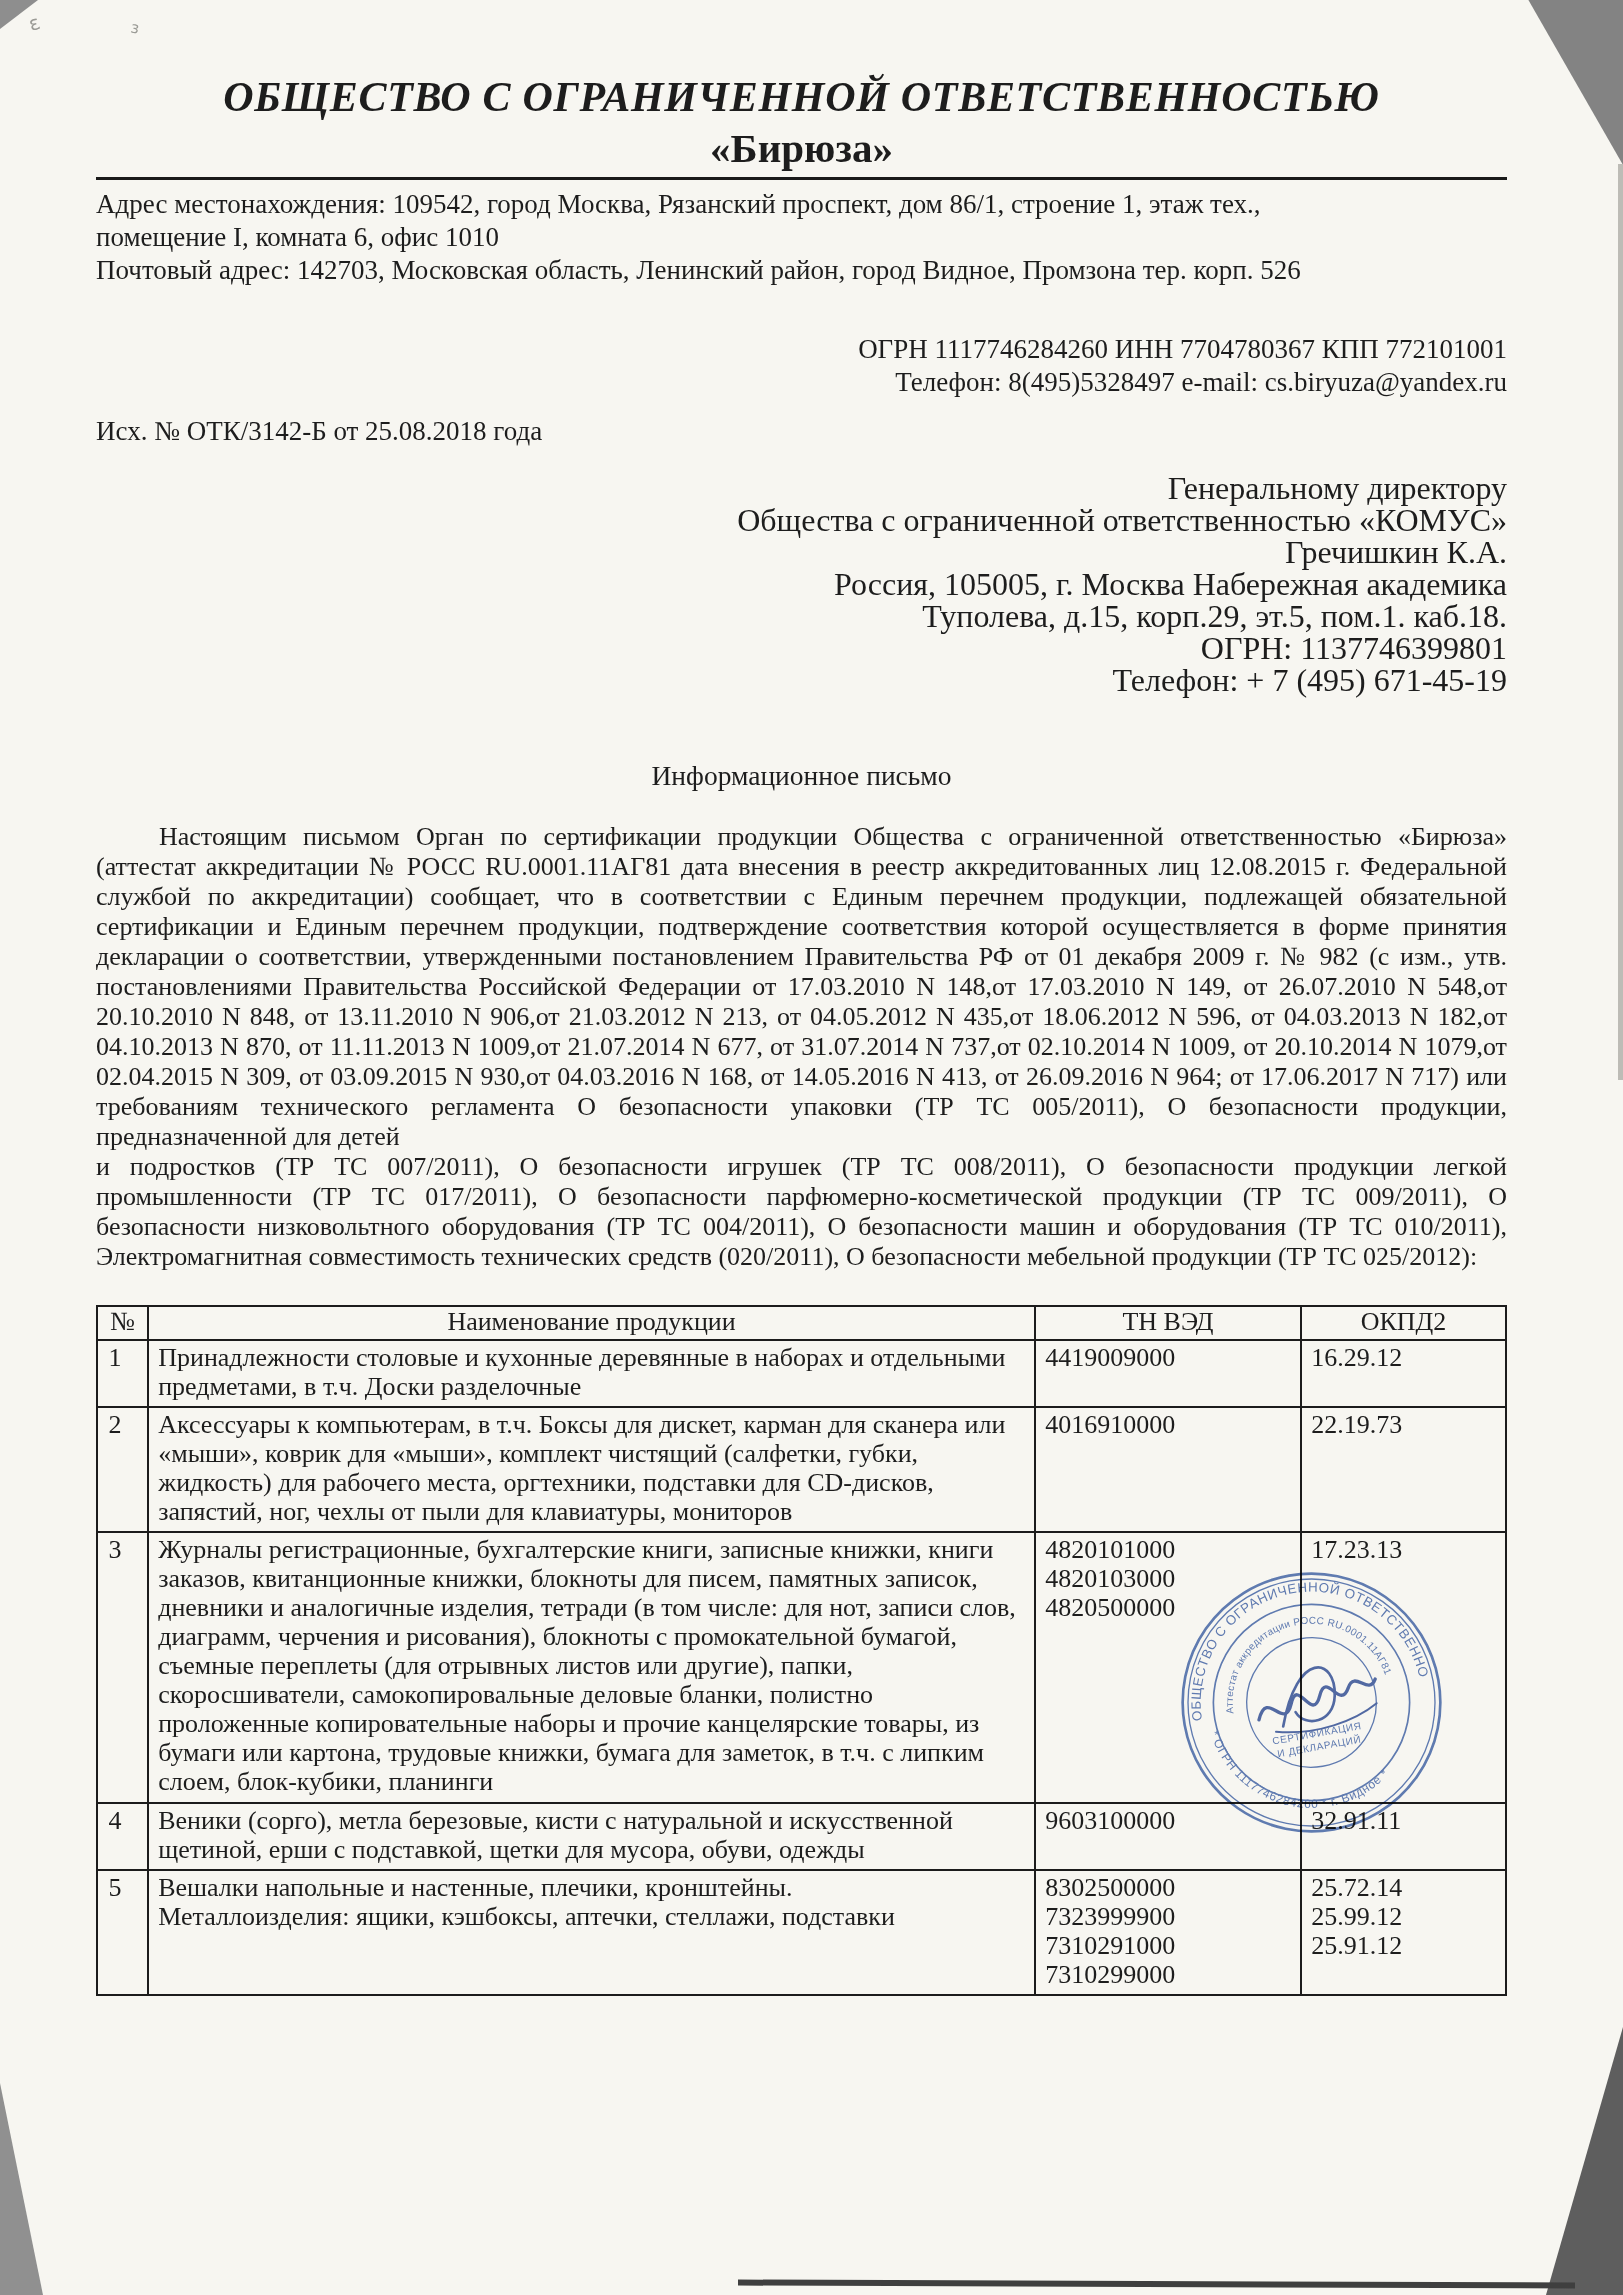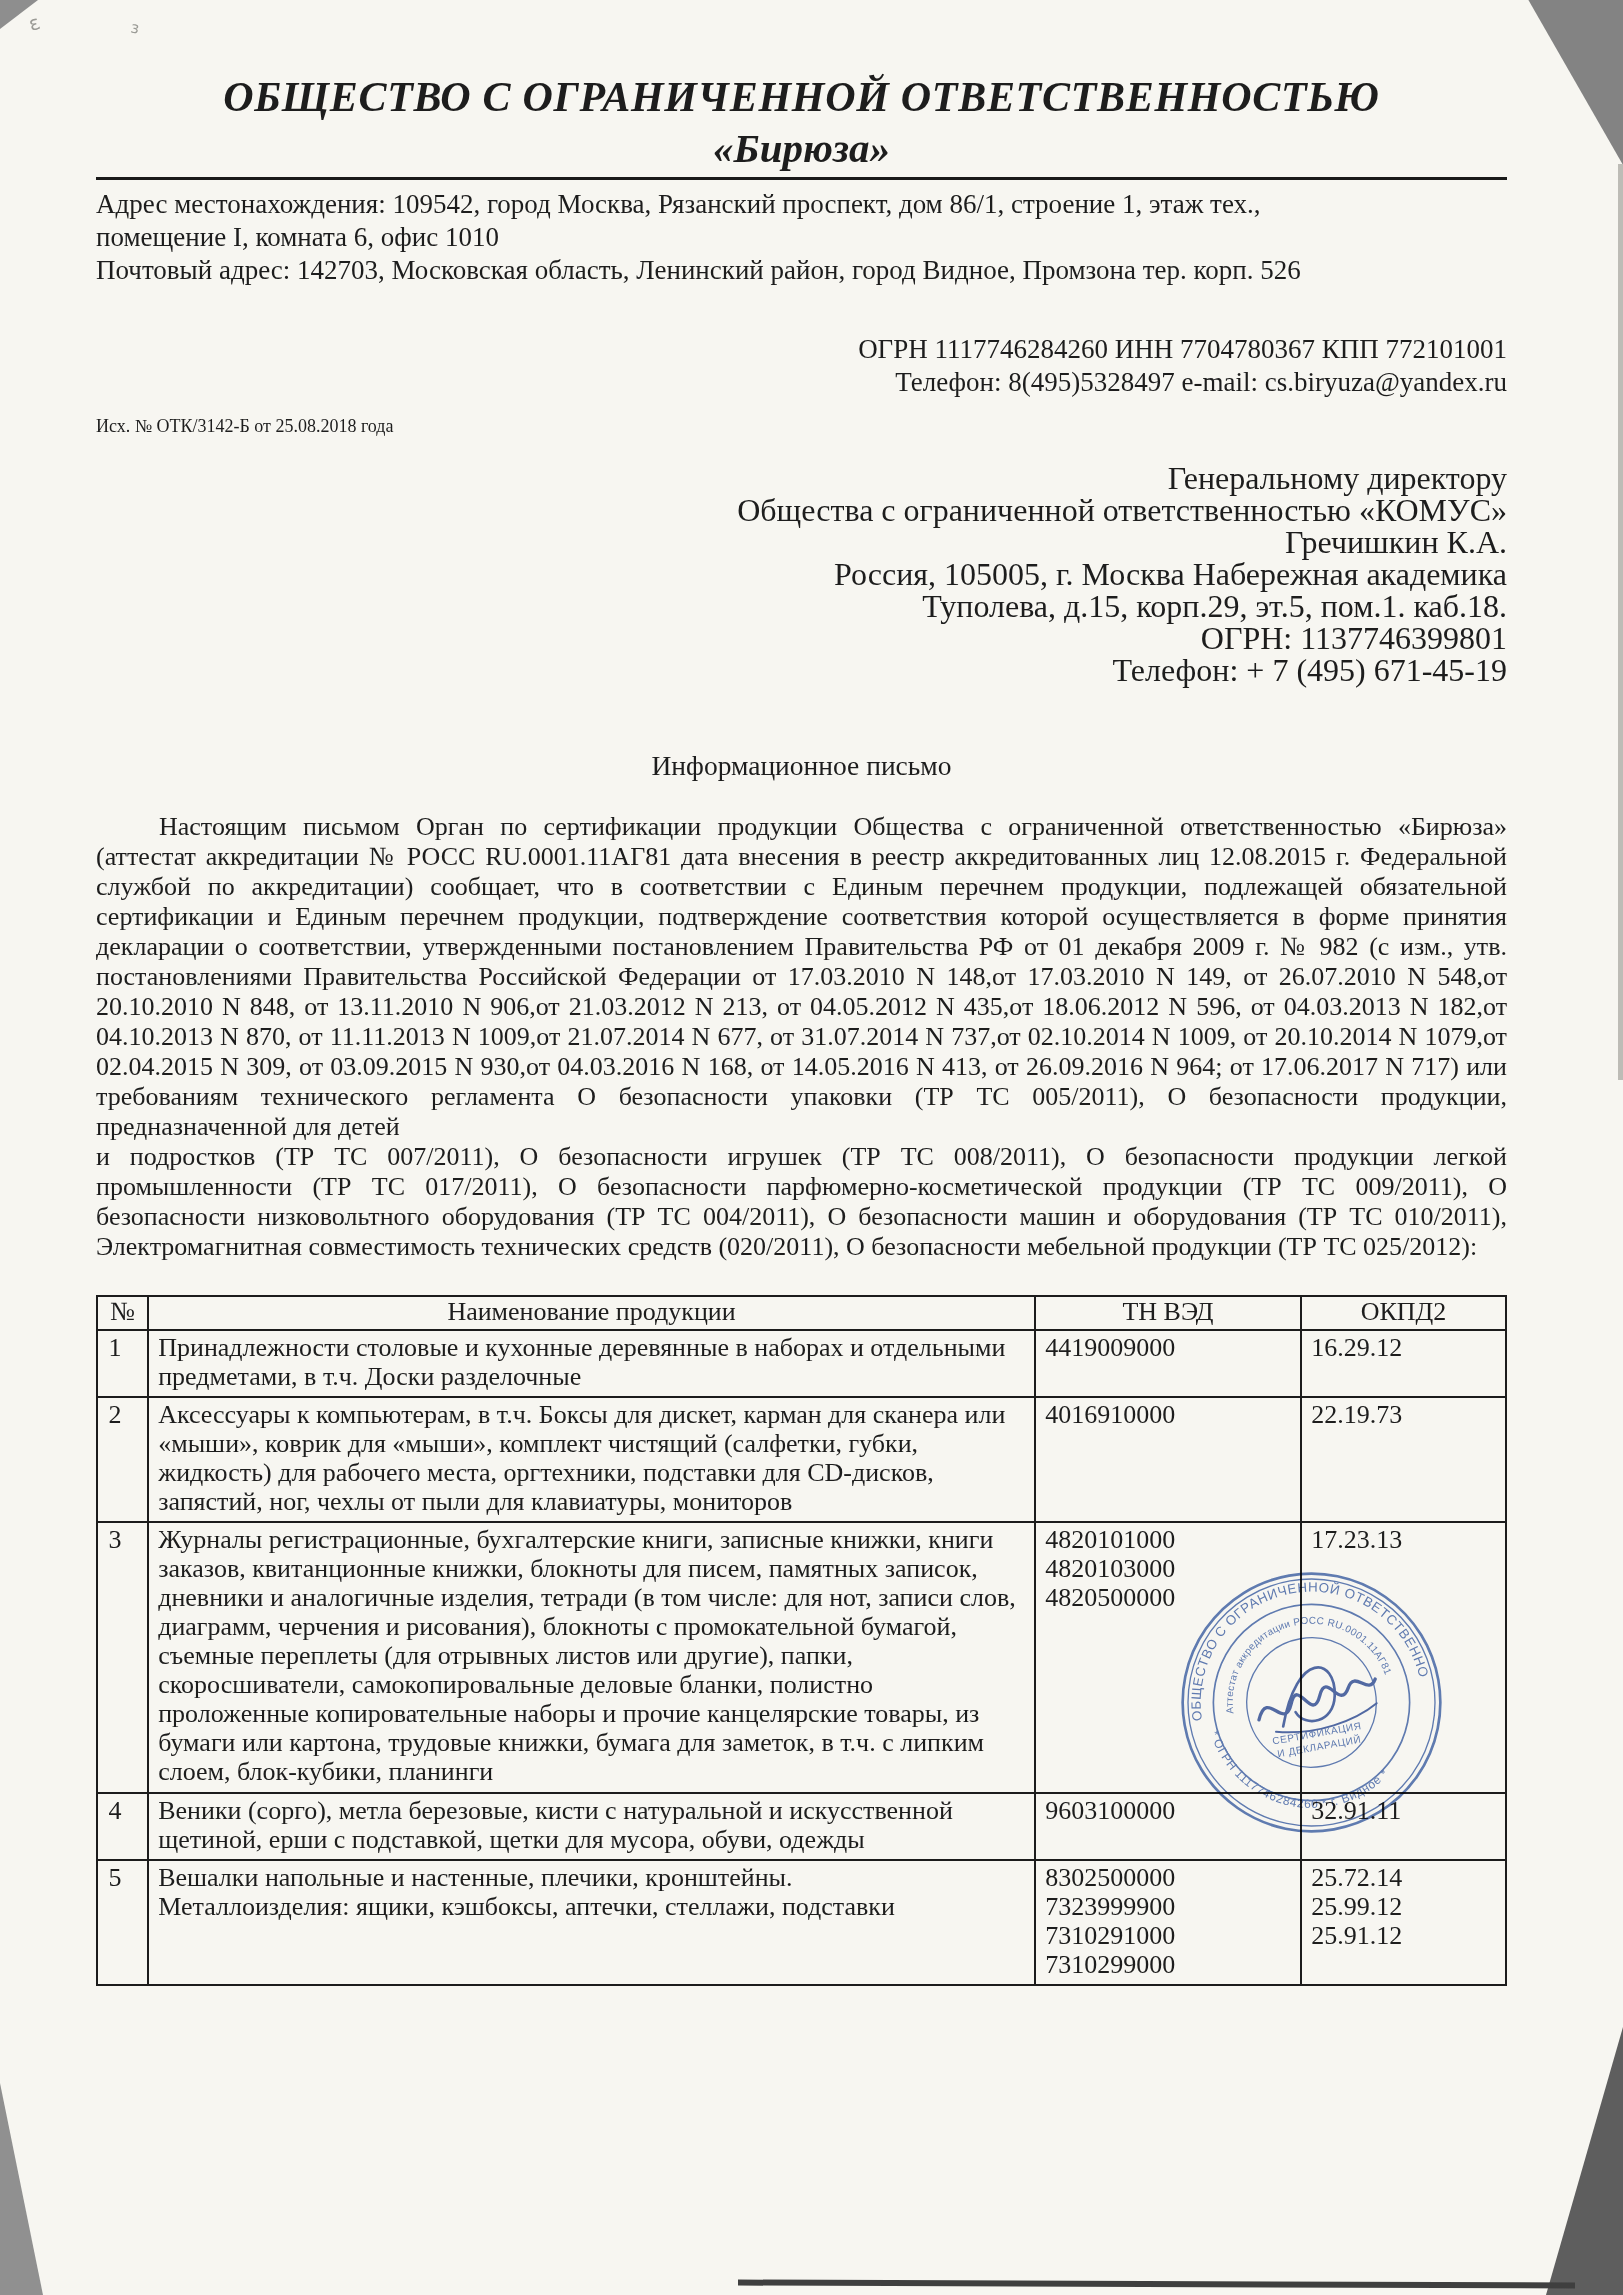--- a/index.html
+++ b/index.html
@@ -10,26 +10,26 @@
     overflow:hidden;
     font-family:"Liberation Serif","DejaVu Serif",serif;
     color:#1d1d1d;
   }
   .content {
     position:absolute; inset:0;
     padding:73px 116px 0 96px;
     box-sizing:border-box;
   }
   .company-line1 { font-size:42px; font-weight:bold; font-style:italic; text-align:center; letter-spacing:0.7px; }
-  .company-line2 { font-size:41px; font-weight:bold; font-style:italic; text-align:center; margin-top:2.6px; }
+  .company-line2 { font-size:41px; font-weight:bold; text-align:center; margin-top:2.6px; }
   .header-rule { border-bottom:3.3px solid #1a1a1a; margin-top:5.2px; }
   .addr { text-align:left; font-size:27px; line-height:33px; margin-top:7.9px; }
   .addr div { min-height:33px; }
   .reg-block { text-align:right; font-size:27px; line-height:33px; margin-top:46px; }
-  .outgoing { font-size:18px; margin-top:17px; }
+  .outgoing { font-size:27px; margin-top:17px; }
   .recipient { text-align:right; font-size:32px; line-height:32px; margin-top:25px; }
   .letter-title { text-align:center; font-size:27.5px; margin-top:64px; }
   .body-par { font-size:26px; line-height:30px; text-align:justify; }
   .body-par.first { margin-top:30px; text-indent:63px; }
   .body-par.cont { margin-top:0; }
   table.products {
     border-collapse:collapse; width:100%;
     margin-top:33px; font-size:26px; line-height:29px;
     table-layout:fixed;
   }

